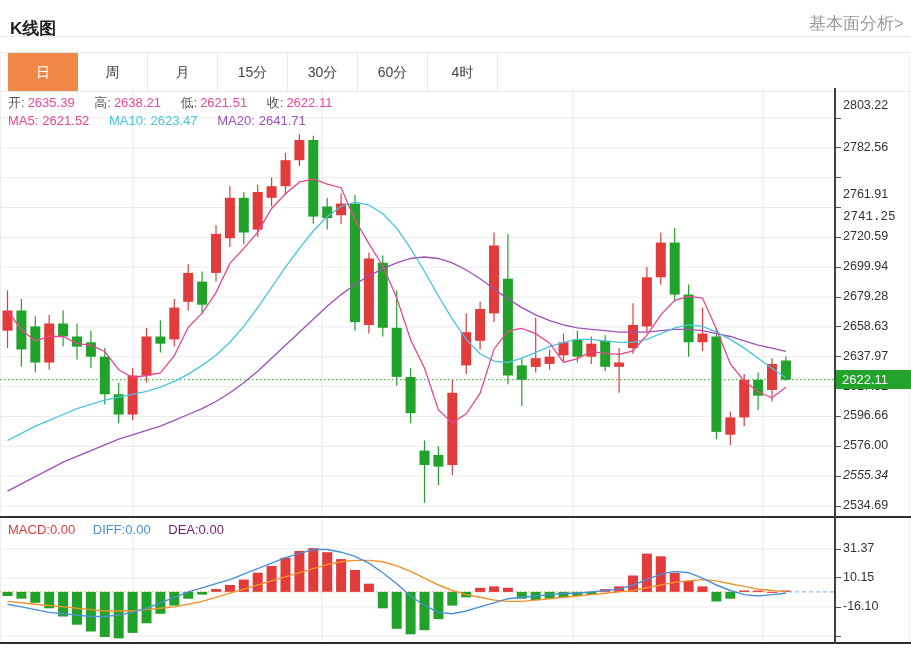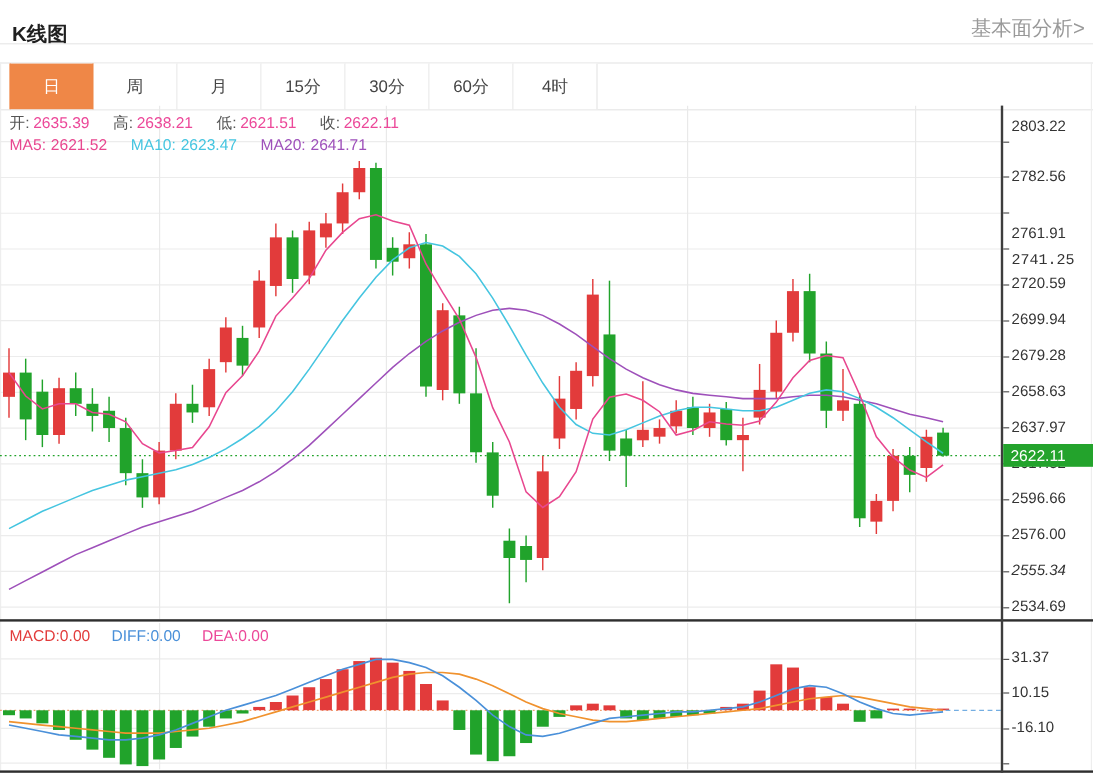--- a/index.html
+++ b/index.html
@@ -14,21 +14,21 @@
   .tab.active{background:#ef8747;color:#fff;border-color:#ef8747;}
   .legend-row{position:absolute;left:8px;font-size:13px;z-index:5;white-space:nowrap;}
   .lbl{color:#555;margin-right:3px;}
   .val-green{color:#ec4899;margin-right:16px;}
   .ma5c{color:#e8478f;margin-right:16px;}
   .ma10c{color:#45c5e0;margin-right:16px;}
   .ma20c{color:#9e50ba;margin-right:16px;}
   .ma5c .l,.ma10c .l,.ma20c .l{margin-right:4px;}
   .macdc{color:#e23b3b;margin-right:14px;}
   .diffc{color:#4a90d9;margin-right:14px;}
-  .deac{color:#ec4899;margin-right:14px;margin-top:28px;}
+  .deac{color:#701a75;margin-right:14px;margin-top:28px;}
   svg{position:absolute;left:0;z-index:1;}
   #main-chart{top:88px;}
   #macd-chart{top:519px;}
   .sep{position:absolute;left:0;width:911px;height:2px;background:#2e2e2e;z-index:4;}
   #sep1{top:516px;}
   #sep2{top:642px;}
   #axis-line{position:absolute;left:834px;top:88px;width:2px;height:556px;background:#3d3d3d;z-index:4;}
   .tickdash{position:absolute;width:5px;height:1px;background:#555;left:836px;z-index:4;}
   .ticklabel{position:absolute;left:843px;font-size:12.5px;color:#333;z-index:4;white-space:nowrap;}
   #price-tag{position:absolute;left:836px;width:75px;height:19px;line-height:19px;background:#23a32c;color:#fff;font-size:13px;padding-left:6px;box-sizing:border-box;z-index:6;}

